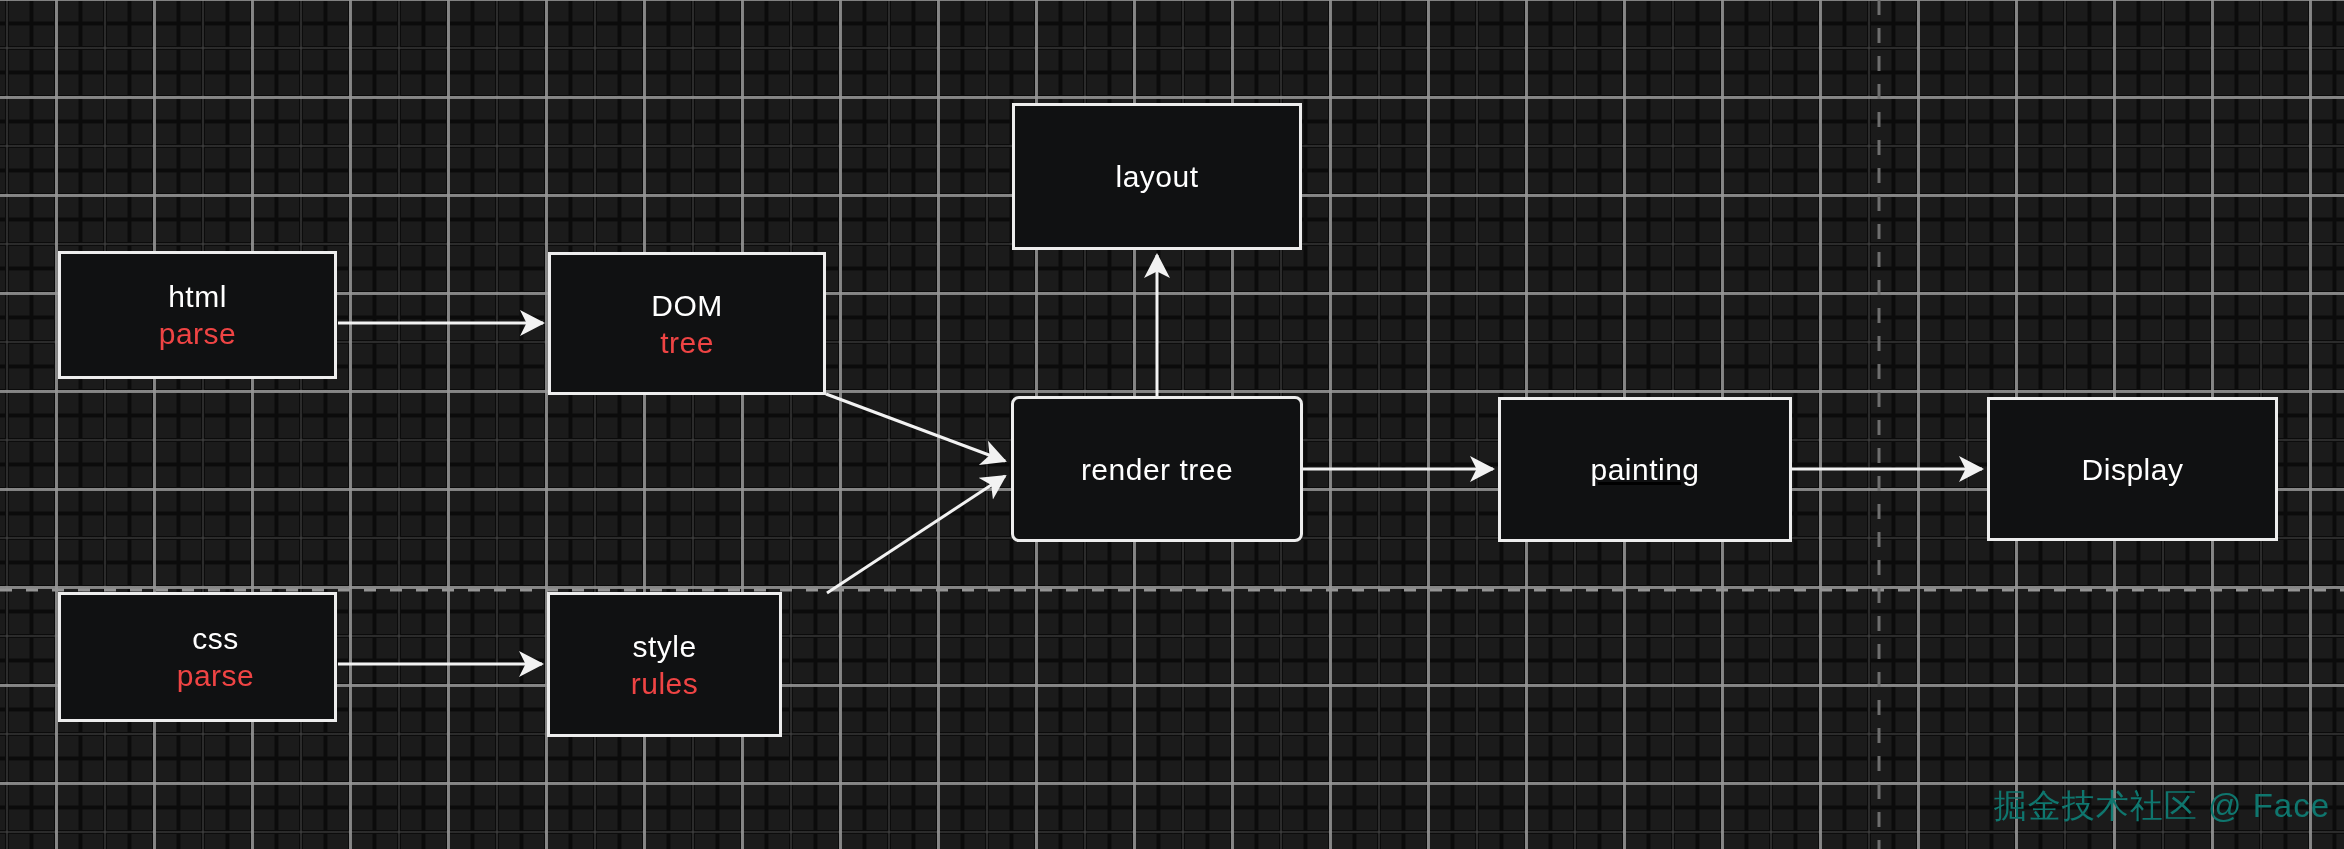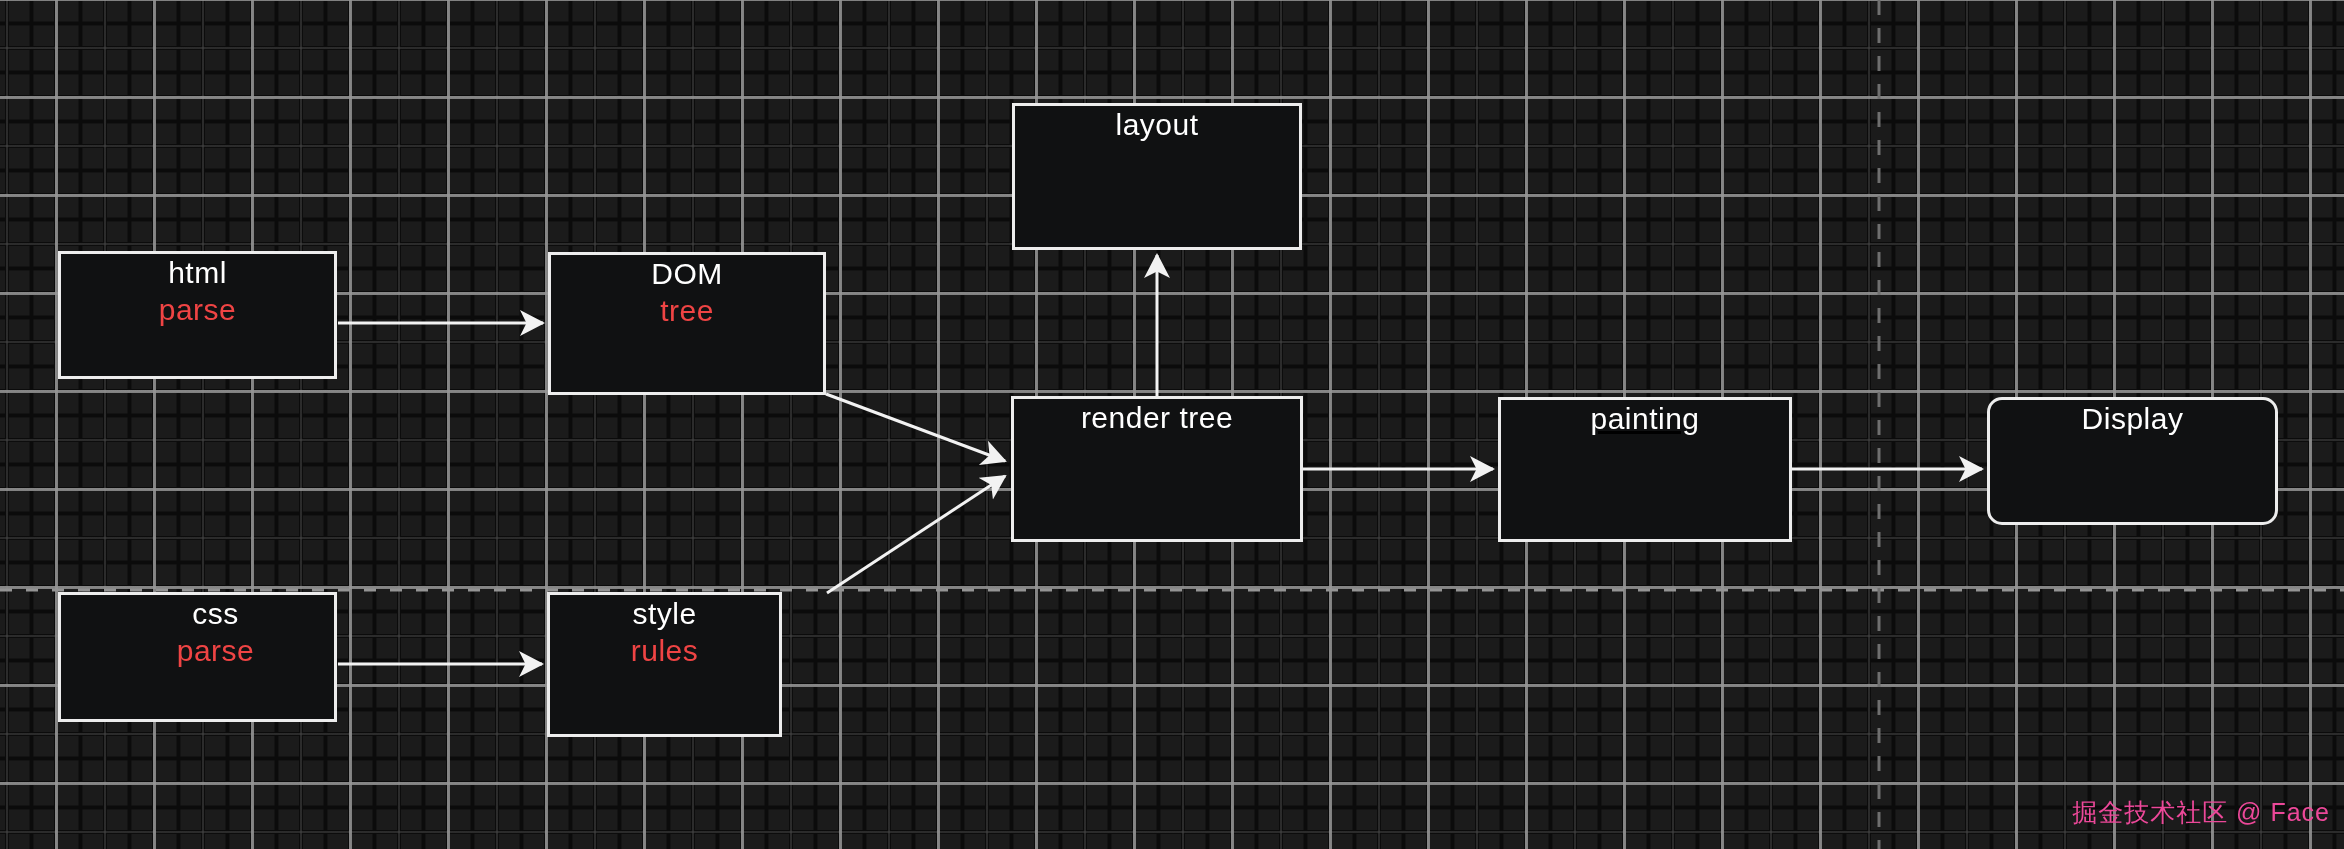--- a/index.html
+++ b/index.html
@@ -49,37 +49,38 @@
   
   .node {
     position: absolute;
     z-index: 2;
     box-sizing: border-box;
     background: #101112;
     border: 3px solid #ededed;
     display: flex;
     flex-direction: column;
     align-items: center;
+    justify-content: center;
     font-size: 30px;
     line-height: 37px;
     text-align: center;
     letter-spacing: 0.5px;
   }
   .node .l1 { color: #ffffff; }
   .node .l2 { color: #ef4444; }
   .node .l2:empty { display: none; }
 
   
   .watermark {
     position: absolute;
     right: 14px;
     bottom: 20px;
     z-index: 3;
-    color: #ec4899;
-    font-size: 25px;
+    color: #0f766e;
+    font-size: 33px;
     letter-spacing: 1px;
   }
 </style>
 </head>
 <body>
 
 <div class="canvas"></div>
 
 <svg id="edge-layer" width="2344" height="849" viewBox="0 0 2344 849" xmlns="http://www.w3.org/2000/svg">
   <defs>
@@ -106,31 +107,31 @@
 <div class="node" style="left: 548px; top: 252px; width: 278px; height: 143px;">
   <span class="l1">DOM</span>
   <span class="l2">tree</span>
 </div>
 
 <div class="node" style="left: 1012px; top: 103px; width: 290px; height: 147px;">
   <span class="l1">layout</span>
 
 </div>
 
-<div class="node" style="left: 1011px; top: 396px; width: 292px; height: 146px;">
+<div class="node" style="left: 1011px; top: 396px; width: 292px; height: 146px; border-radius: 8px;">
   <span class="l1">render tree</span>
 
 </div>
 
 <div class="node" style="left: 1498px; top: 397px; width: 294px; height: 145px; text-decoration: underline;">
   <span class="l1">painting</span>
 
 </div>
 
-<div class="node" style="left: 1987px; top: 397px; width: 291px; height: 128px; border-radius: 15px;">
+<div class="node" style="left: 1987px; top: 397px; width: 291px; height: 144px;">
   <span class="l1">Display</span>
 
 </div>
 
 <div class="node" style="left: 58px; top: 592px; width: 279px; height: 130px; padding-left: 36px;">
   <span class="l1">css</span>
   <span class="l2">parse</span>
 </div>
 
 <div class="node" style="left: 547px; top: 592px; width: 235px; height: 145px;">

